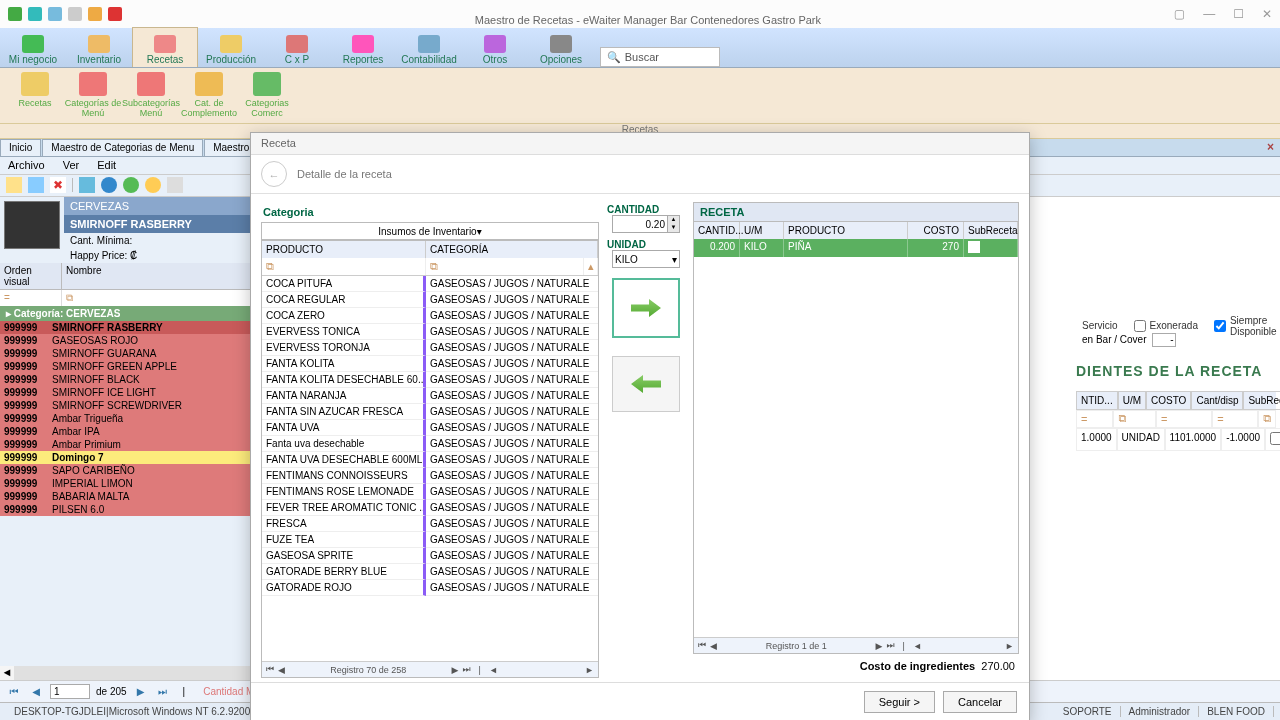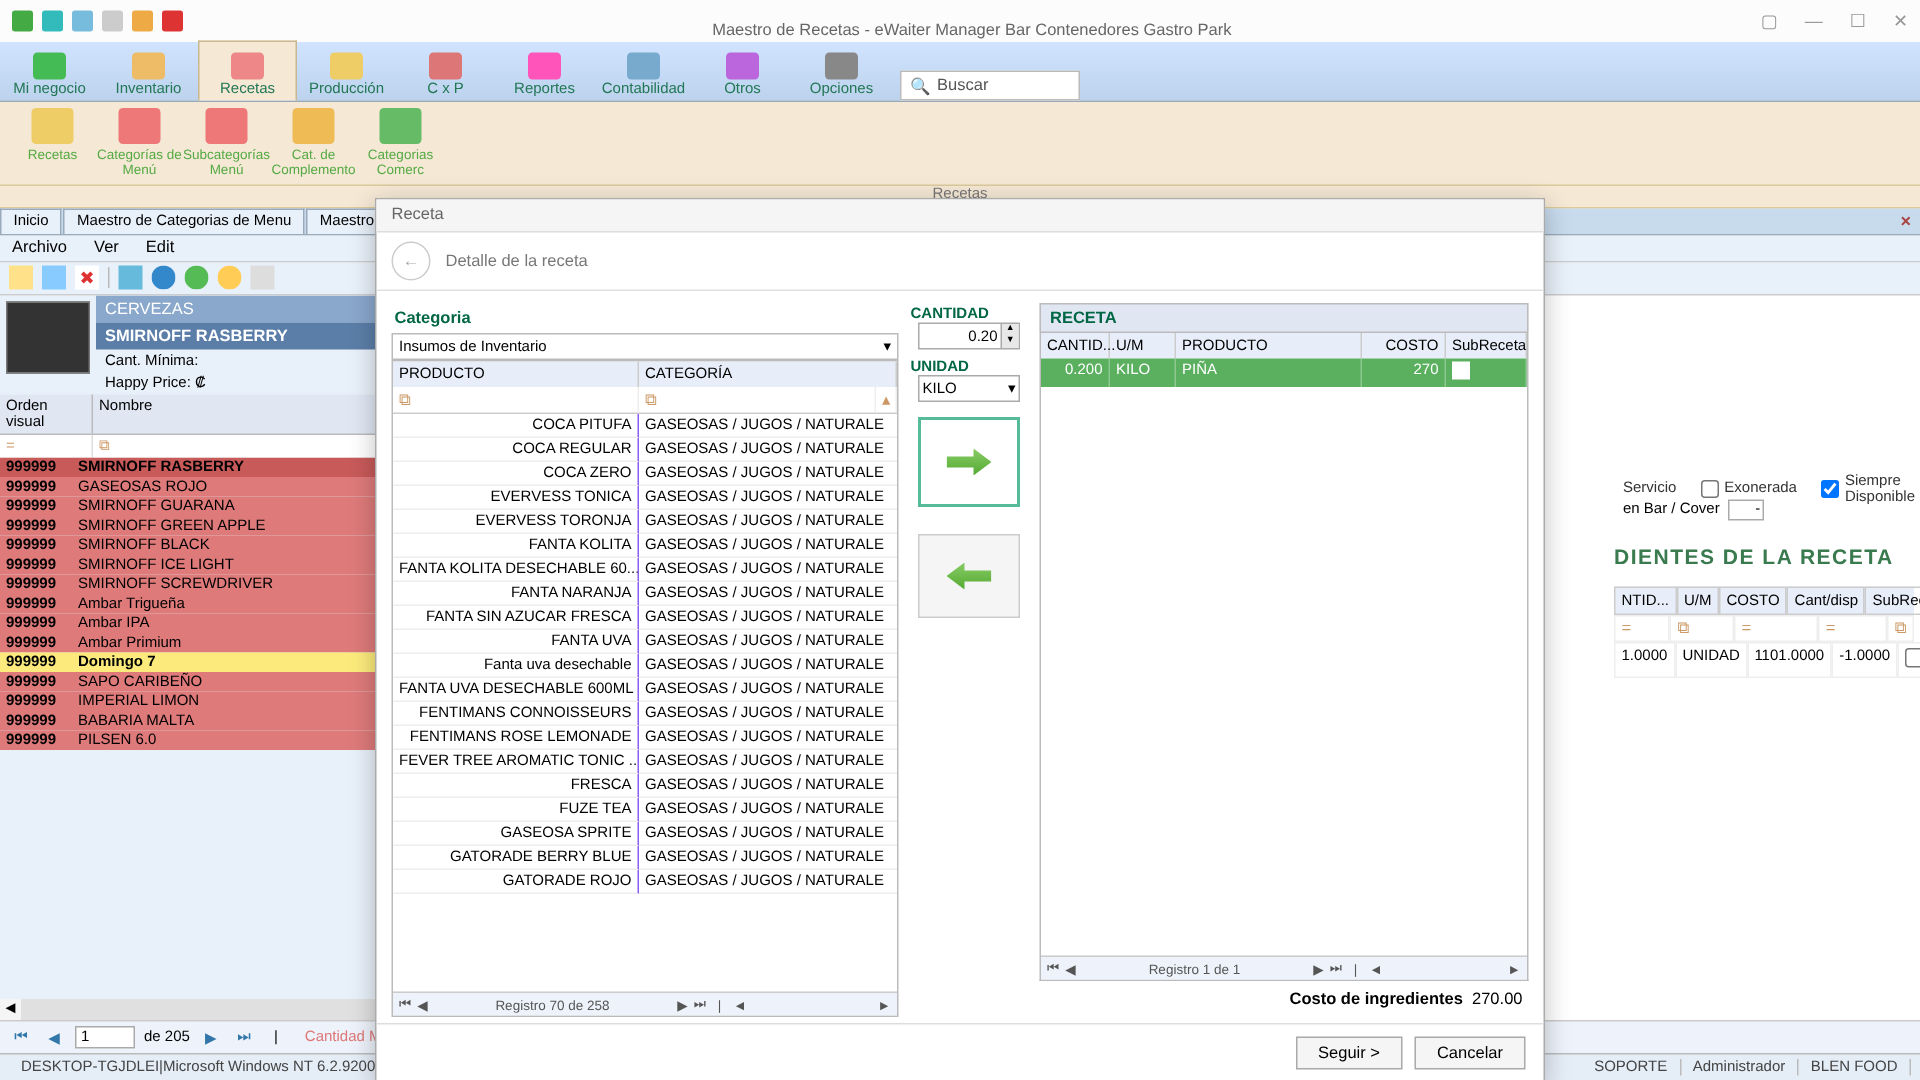--- a/index.html
+++ b/index.html
@@ -84,32 +84,32 @@
 
 .modal { position:absolute; left:250px; top:132px; width:780px; height:590px; background:#fff; border:1px solid #aaa; box-shadow:0 4px 16px rgba(0,0,0,0.25); display:flex; flex-direction:column; font-size:11px; }
 .modal .mhdr { height:22px; background:#f5f5f5; padding:4px 10px; color:#666; font-size:11px; border-bottom:1px solid #ddd; }
 .modal .mbread { display:flex; align-items:center; padding:6px 10px; gap:10px; color:#777; border-bottom:1px solid #e0e0e0; }
 .modal .mbread .back { width:26px; height:26px; border:1px solid #ccc; border-radius:50%; display:flex; align-items:center; justify-content:center; color:#aaa; cursor:pointer; }
 .modal .mbody { flex:1; display:flex; padding:8px 10px 4px 10px; gap:8px; overflow:hidden; }
 .modal .col1 { width:338px; display:flex; flex-direction:column; }
 .modal .col2 { width:78px; display:flex; flex-direction:column; align-items:center; font-size:10px; }
 .modal .col3 { flex:1; display:flex; flex-direction:column; }
 .modal .sect-title { padding:4px 2px; color:#064; font-weight:bold; }
-.modal .dropdown { border:1px solid #bbb; background:#fff; padding:0 4px; height:18px; display:flex; align-items:center; justify-content:space-between; font-size:10px; cursor:pointer; }
+.modal .dropdown { border:1px solid #bbb; background:#fff; padding:0 4px; height:18px; display:flex; align-items:center; justify-content:center; font-size:10px; cursor:pointer; }
 .modal .prodtable { border:1px solid #bbb; flex:1; display:flex; flex-direction:column; overflow:hidden; }
 .modal .prodtable .ph { display:flex; background:#e8eef9; }
 .modal .prodtable .ph div { padding:3px 4px; border-right:1px solid #ccc; font-size:10px; }
 .modal .prodtable .ph .c1 { width:164px; } .modal .prodtable .ph .c2 { flex:1; }
 .modal .prodtable .pf { display:flex; height:18px; border-bottom:1px solid #ccc; }
 .modal .prodtable .pf div { border-right:1px solid #eee; display:flex; align-items:center; padding:0 4px; color:#c96; }
 .modal .prodtable .pf .c1 { width:164px; } .modal .prodtable .pf .c2 { flex:1; }
 .modal .prodtable .pf .c3 { width:14px; }
 .modal .prodlist { flex:1; overflow:auto; }
 .modal .prodlist .pr { display:flex; font-size:10px; cursor:pointer; }
-.modal .prodlist .pr .c1 { width:164px; padding:2px 4px; border-right:1px solid #8b5cf6; border-bottom:1px solid #eee; white-space:nowrap; overflow:hidden;text-align:right; }
+.modal .prodlist .pr .c1 { width:164px; padding:2px 4px; border-right:3px solid #8b5cf6; border-bottom:1px solid #eee; white-space:nowrap; overflow:hidden; }
 .modal .prodlist .pr .c2 { flex:1; padding:2px 4px; border-bottom:1px solid #eee; white-space:nowrap; overflow:hidden; }
 .modal .prodnav { height:16px; background:#eef3fb; display:flex; align-items:center; font-size:9px; color:#555; padding:0 4px; gap:4px; border-top:1px solid #ccc; }
 
 .modal .col2 .lbl { color:#064; font-weight:bold; margin-top:2px; align-self:flex-start; }
 .modal .col2 .numbox { border:1px solid #aaa; width:68px; height:18px; display:flex; align-items:center; justify-content:flex-end; padding:0 14px 0 2px; background:#fff; position:relative; }
 .modal .col2 .numbox .sp { position:absolute; right:0; top:0; width:12px; height:16px; border-left:1px solid #aaa; display:flex; flex-direction:column; }
 .modal .col2 .numbox .sp div { flex:1; background:#e8e8e8; font-size:6px; text-align:center; cursor:pointer; }
 .modal .col2 .selbox { border:1px solid #aaa; width:68px; height:18px; display:flex; align-items:center; padding:0 2px; background:#fff; justify-content:space-between; font-size:10px; cursor:pointer; }
 .modal .col2 .addbtn { width:68px; height:60px; border:2px solid #5b9; background:#fff; margin-top:10px; display:flex; align-items:center; justify-content:center; cursor:pointer; }
 .modal .col2 .rembtn { width:68px; height:56px; border:1px solid #ccc; background:#f5f5f5; margin-top:18px; display:flex; align-items:center; justify-content:center; cursor:pointer; }
@@ -259,20 +259,21 @@
         </div>
       </div>
       <div class="cols">
         <div style="width:62px">Orden visual</div>
         <div style="flex:1">Nombre</div>
       </div>
       <div class="filterrow">
         <div class="f" style="width:62px">=</div>
         <div class="f" style="flex:1">⧉</div>
       </div>
+      <div class="catrow">▸ <span>Categoría: CERVEZAS</span></div>
       <div class="list" id="lp-list">
           <div class="item red sel">
             <span class="code">999999</span>
             <span class="nm">SMIRNOFF RASBERRY</span>
             <span style="width:14px">CE</span>
           </div>
           <div class="item red">
             <span class="code">999999</span>
             <span class="nm">GASEOSAS ROJO</span>
             <span style="width:14px">CE</span>

